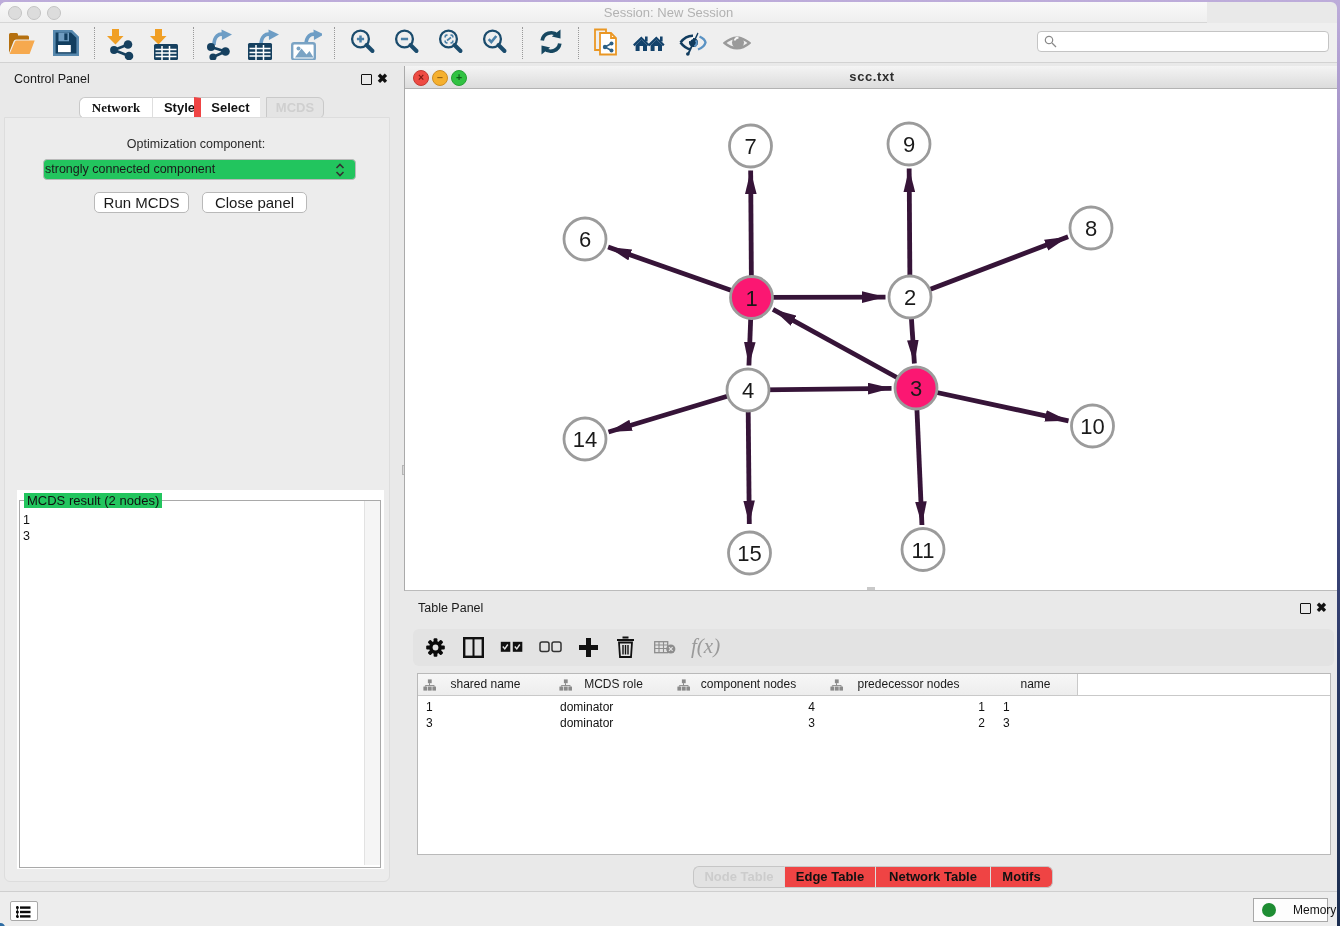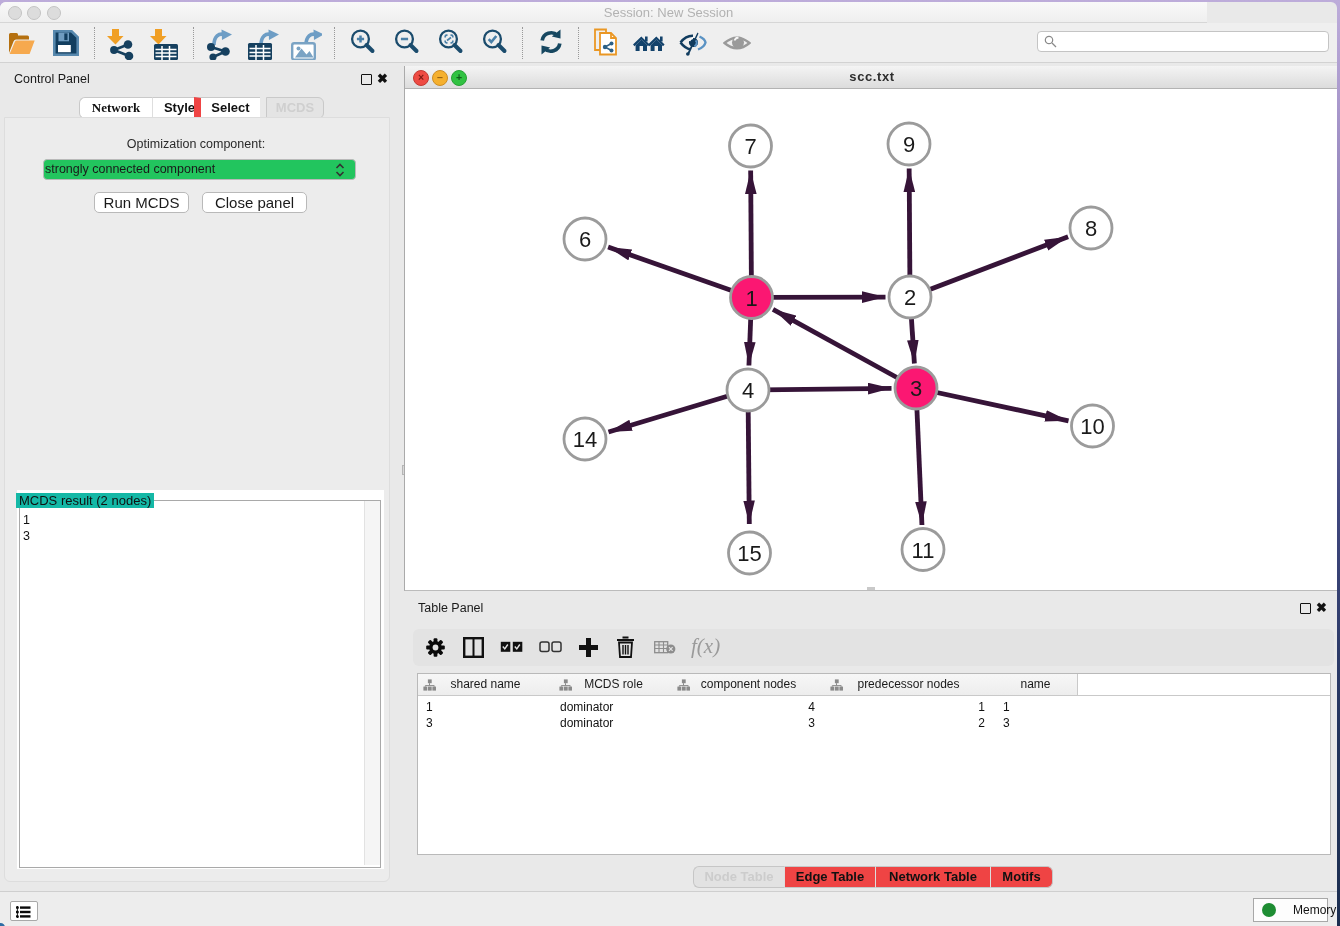--- a/index.html
+++ b/index.html
@@ -37,21 +37,21 @@
     font-size:12.5px;color:#2a2a2a;}
   #dropdown{position:absolute;left:43px;top:93px;width:310px;height:19px;
     background:#22c55e;border:1px solid #b9b9b9;border-radius:4px;
     font-size:12.5px;color:#1a1a1a;line-height:19px;padding-left:1px;}
   .btn{position:absolute;height:19px;background:#fff;border:1px solid #b9b9b9;
     border-radius:5px;font-size:15px;color:#1a1a1a;text-align:center;line-height:19px;}
   
   #mcds-white{position:absolute;left:17px;top:424px;width:367px;height:379px;background:#fff;}
   #mcds-border{position:absolute;left:19px;top:434px;width:360px;height:366px;
     border:1px solid #a9a9a9;}
-  #mcds-label{position:absolute;left:16px;top:427px;background:#14b8a6;padding:0 3px;
+  #mcds-label{position:absolute;left:24px;top:427px;background:#22c55e;padding:0 3px;
     font-size:13px;color:#111;}
   #mcds-scroll{position:absolute;left:364px;top:435px;width:15px;height:364px;
     background:#f5f5f5;border-left:1px solid #e2e2e2;}
   
   #netwin{position:absolute;left:404px;top:64px;width:934px;height:524px;
     background:#fff;border-left:1px solid #aaa;border-bottom:1px solid #bbb;}
   #nettitle{position:absolute;left:0;top:0;width:934px;height:22px;
     background:linear-gradient(#f4f4f4,#dcdcdc);border-bottom:1px solid #b3b3b3;}
   .light{position:absolute;top:4px;width:14px;height:14px;border-radius:50%;
     text-align:center;line-height:13px;font-size:10.5px;font-weight:bold;}

